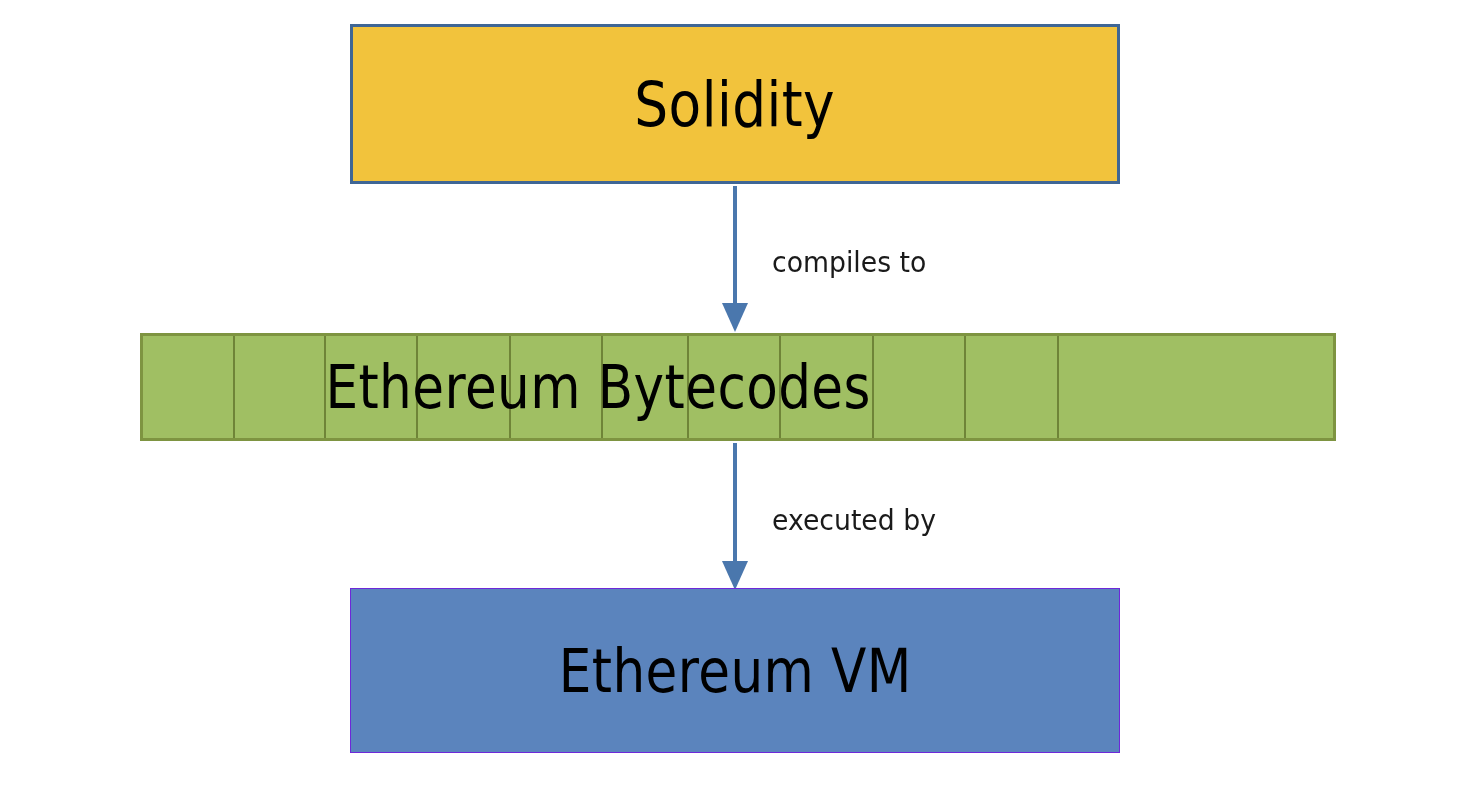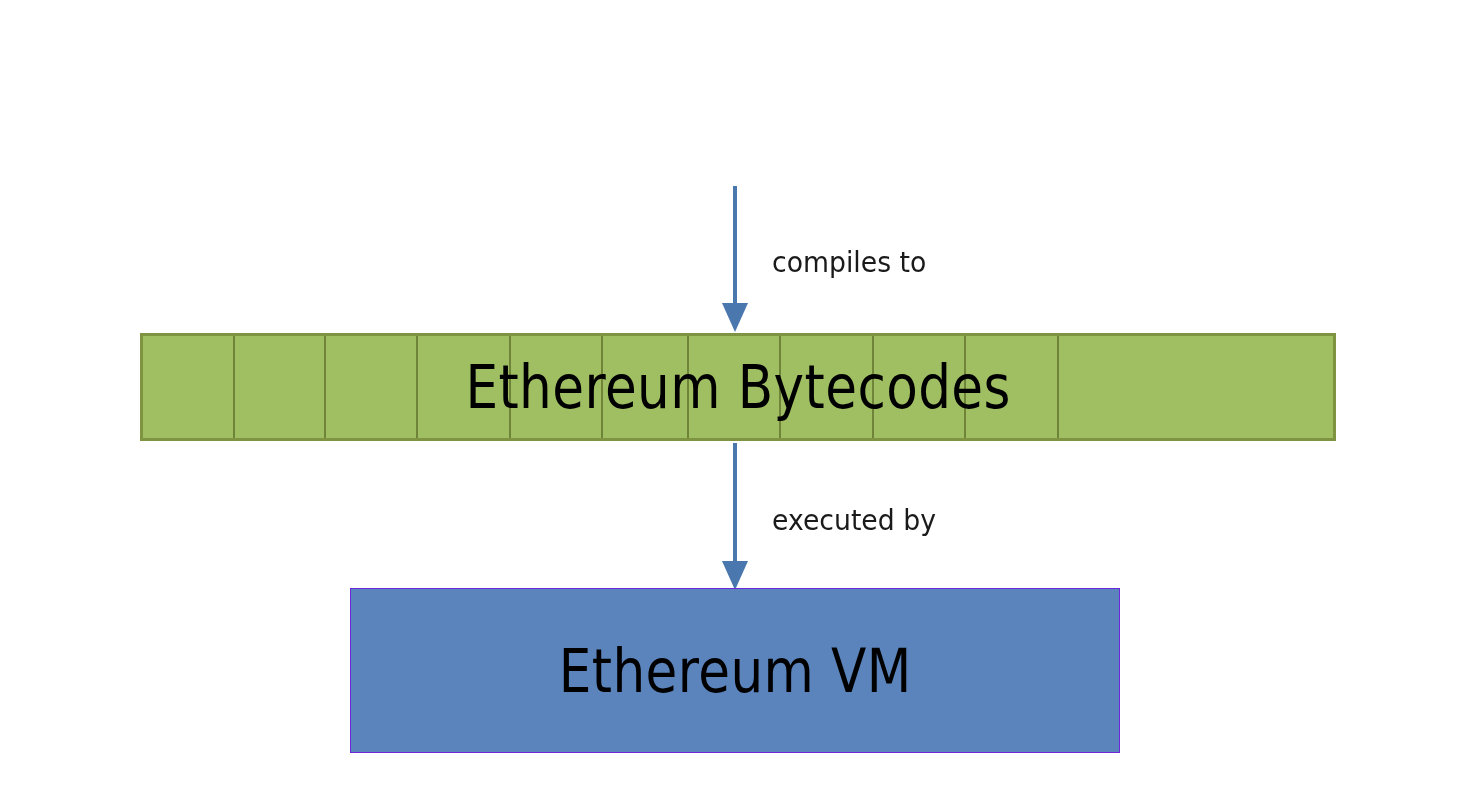--- a/index.html
+++ b/index.html
@@ -82,21 +82,20 @@
   }
   .byte-cell:last-child {
     border-right: none;
   }
   #bytecode-label {
     position: absolute;
     left: 0;
     top: 333px;
     width: 1196px;
     height: 108px;
-    margin-left: 140px;
     display: flex;
     align-items: center;
     justify-content: center;
     pointer-events: none;
   }
   #bytecode-label .box-label {
     font-size: 60px;
   }
 
   
@@ -122,20 +121,23 @@
   #label-executed-by {
     left: 772px;
     top: 503px;
   }
 </style>
 </head>
 <body>
 
 <div id="canvas">
 
+  <div class="box" id="solidity-box">
+    <span class="box-label">Solidity</span>
+  </div>
 
   <svg class="arrow" width="1462" height="810">
     <line x1="735" y1="186" x2="735" y2="312" stroke="#4a77ad" stroke-width="4"></line>
     <polygon points="735,332 722,303 748,303" fill="#4a77ad"></polygon>
   </svg>
   <div class="edge-label" id="label-compiles-to">compiles to</div>
 
   <div id="bytecode-bar">
     <div class="byte-cell" style="width:92px"></div>
     <div class="byte-cell" style="width:91px"></div>

